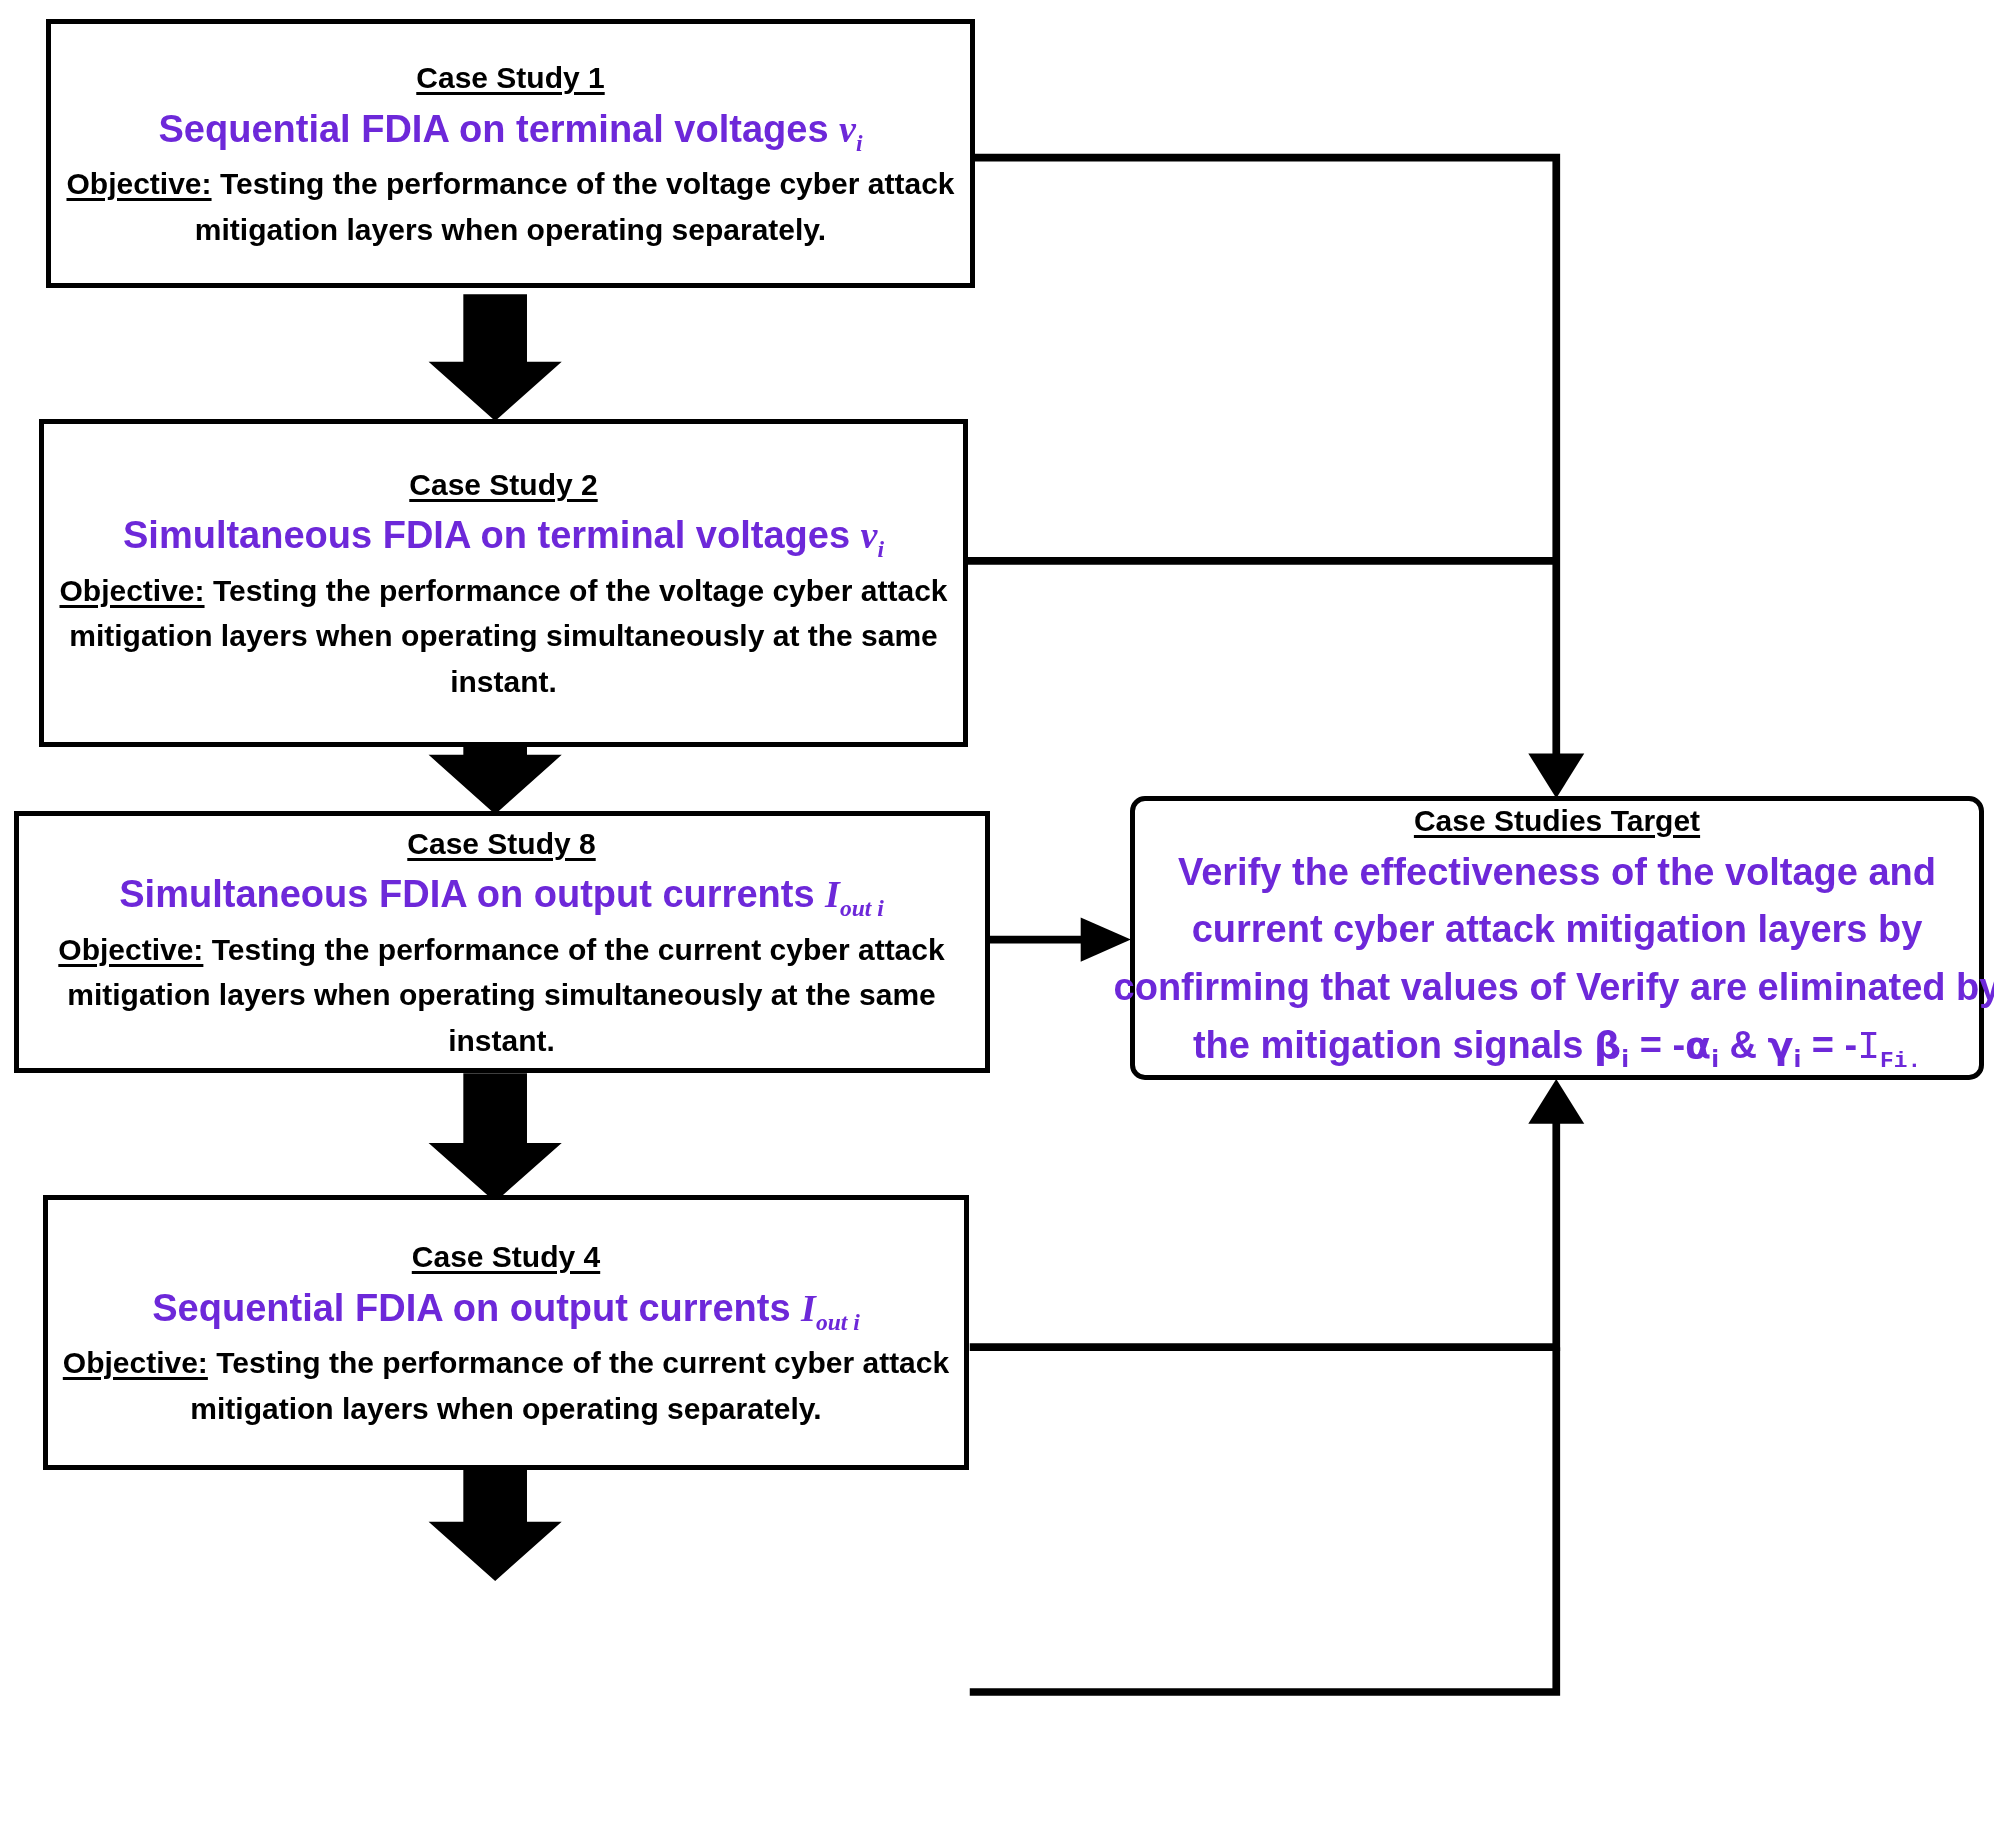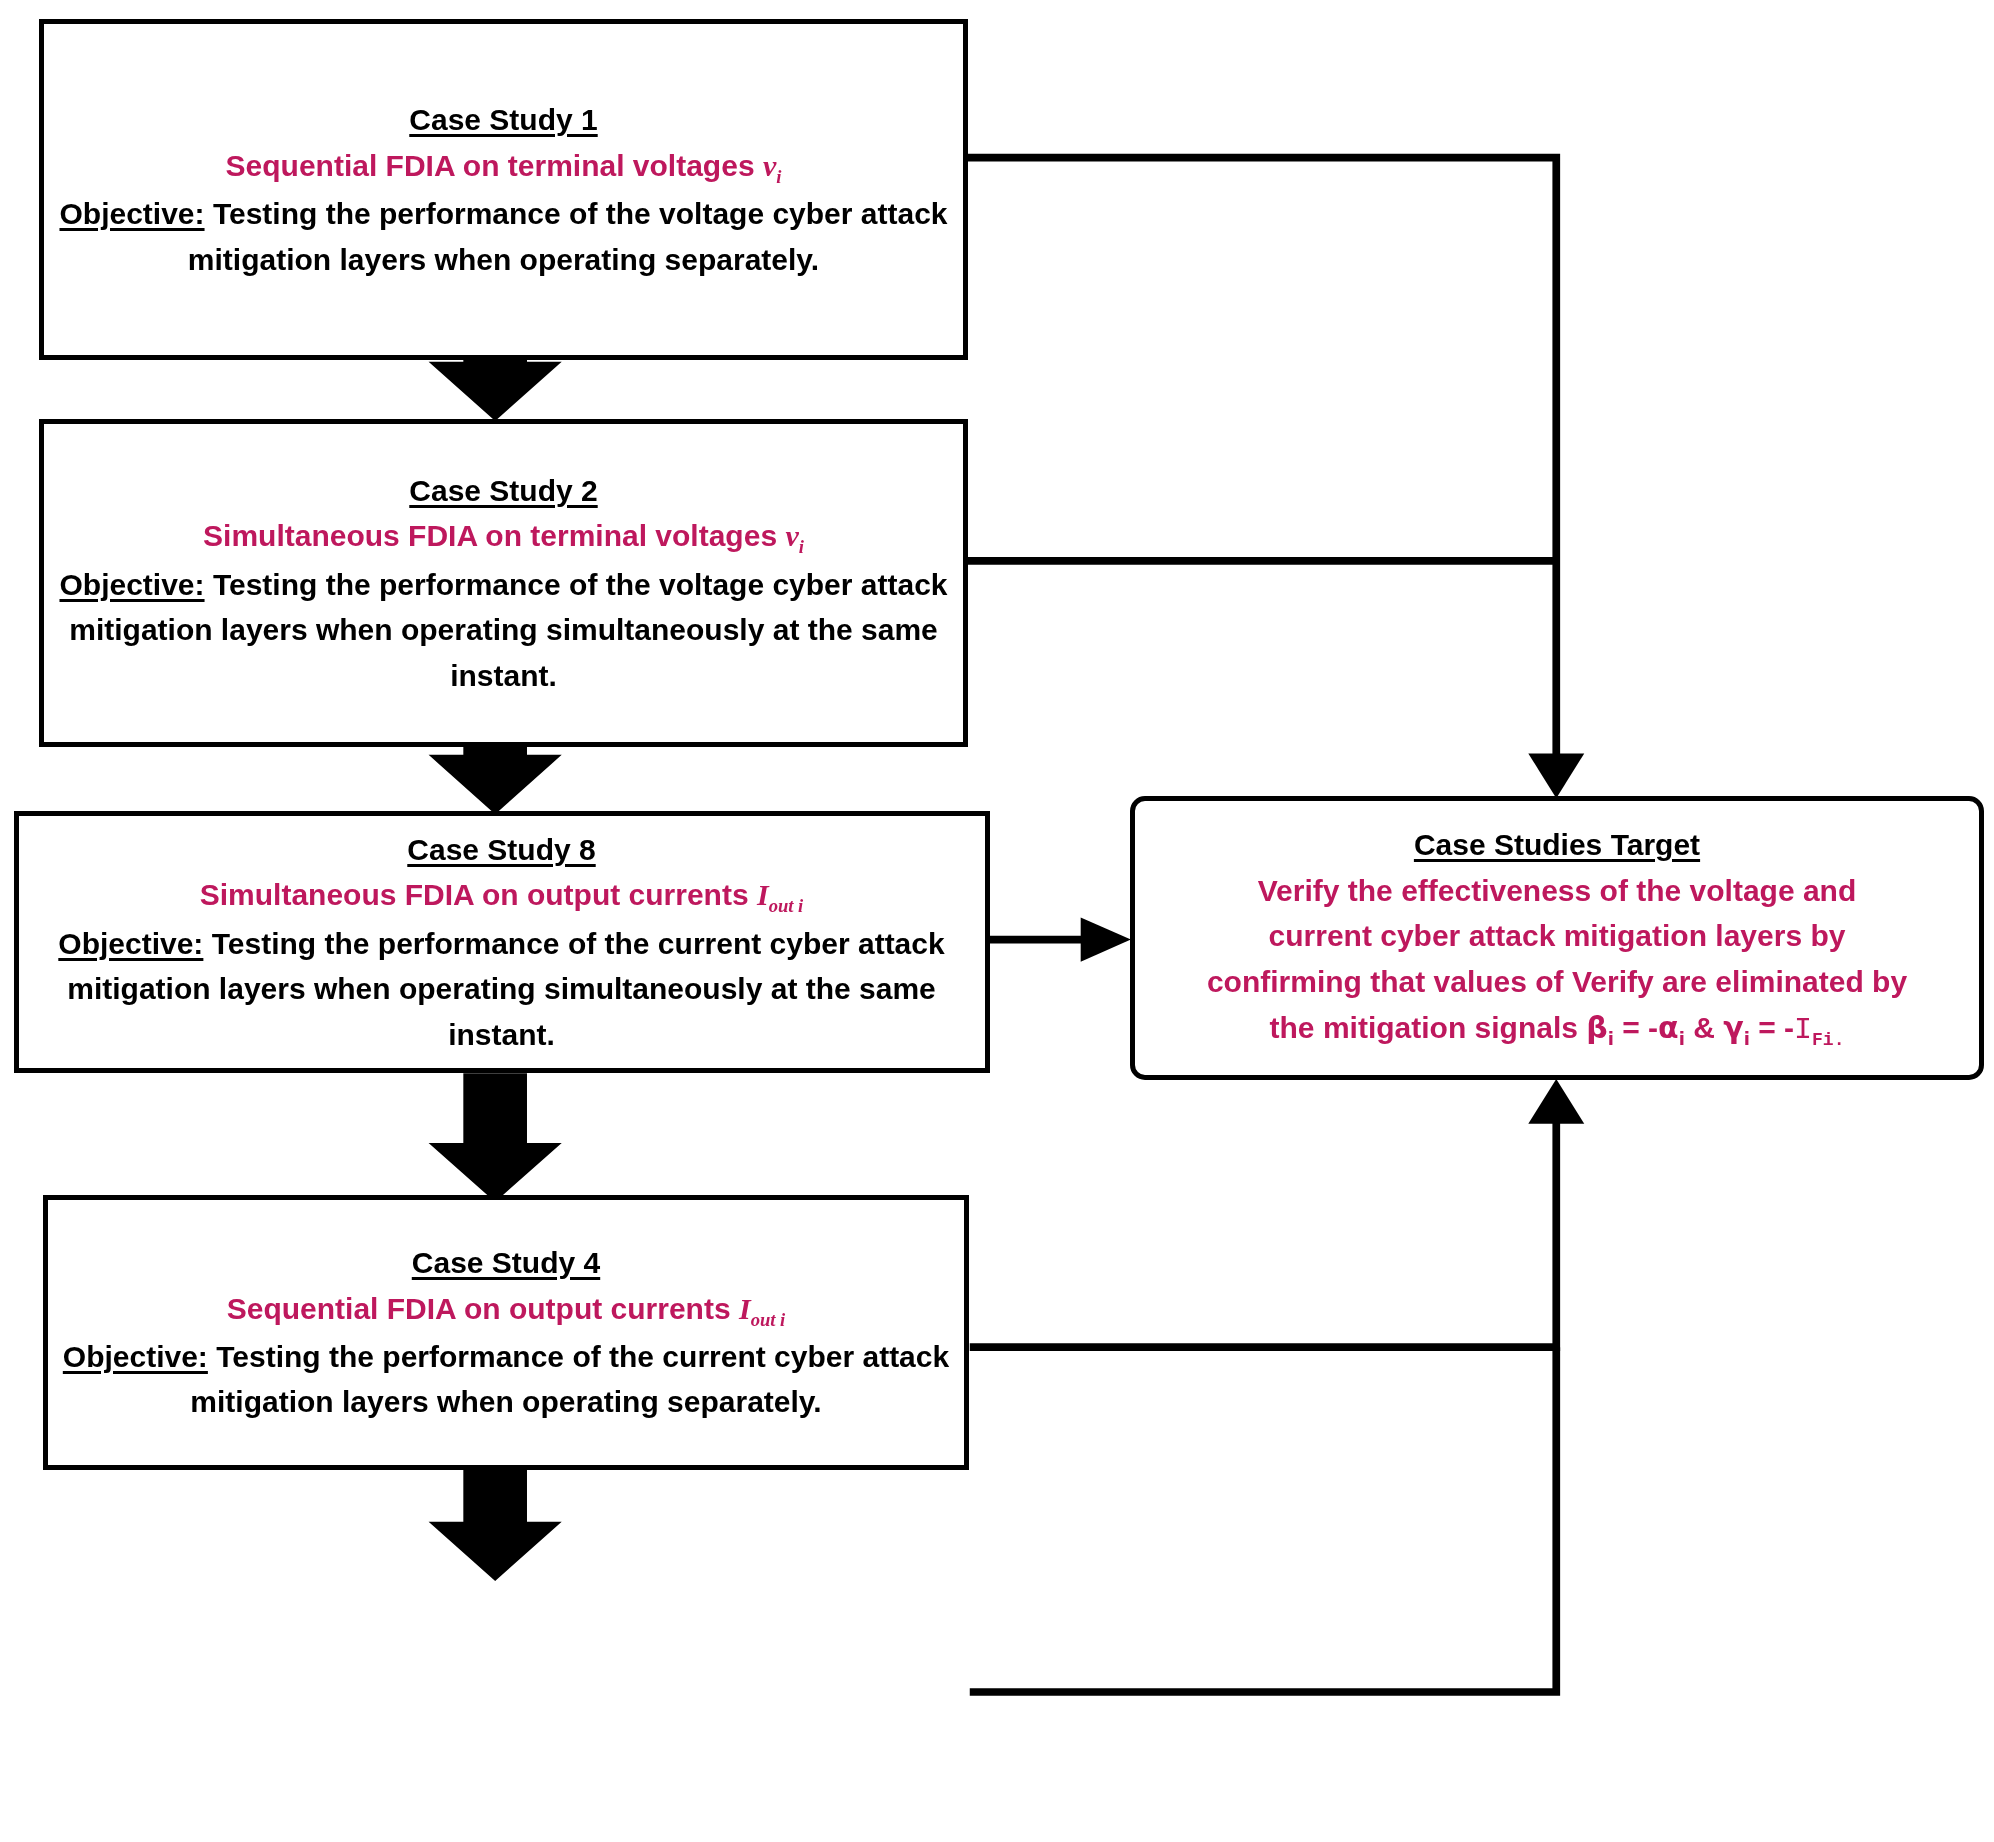--- a/index.html
+++ b/index.html
@@ -42,23 +42,23 @@
     font-size: 30px;
     line-height: 1.52;
     text-decoration: underline;
     text-underline-offset: 4.3px;
     text-decoration-thickness: 3.4px;
     color: #000000;
     white-space: nowrap;
   }
   .node-line {
     font-weight: bold;
-    font-size: 30px;
+    font-size: 38px;
     line-height: 1.52;
-    color: #be185d;
+    color: #6d28d9;
     text-align: center;
     white-space: nowrap;
   }
   .node-body {
     font-weight: bold;
     font-size: 30px;
     line-height: 1.52;
     color: #000000;
     text-align: center;
   }
@@ -129,21 +129,21 @@
     <g fill="none" stroke="#000000" stroke-width="16">
       <path d="M 2010 2793 L 3226 2793 L 3226 2300"></path>
     </g>
     <polygon fill="#000000" points="3226,2237 3168,2330 3284,2330"></polygon>
 
     <g fill="none" stroke="#000000" stroke-width="16">
       <path d="M 2010 3508 L 3226 3508 L 3226 2793"></path>
     </g>
   </svg>
 
-  <div class="node" style="left:39px; top:19.3px; width:929px; height:341px;">
+  <div class="node" style="left:46px; top:19.3px; width:929px; height:269px;">
     <div class="node-title">Case Study 1</div>
     <div class="node-line"><span>Sequential FDIA on terminal voltages </span><span class="var-it"><span>v</span><sub>i</sub></span></div>
     <div class="node-body"><span class="obj-label">Objective:</span><span> Testing the performance of the voltage cyber attack mitigation layers when operating separately.</span></div>
   </div>
 
   <div class="node" style="left:39px; top:419px; width:929px; height:328px;">
     <div class="node-title">Case Study 2</div>
     <div class="node-line"><span>Simultaneous FDIA on terminal voltages  </span><span class="var-it"><span>v</span><sub>i</sub></span></div>
     <div class="node-body"><span class="obj-label">Objective:</span><span> Testing the performance of the voltage cyber attack mitigation layers when operating simultaneously at the same instant.</span></div>
   </div>

